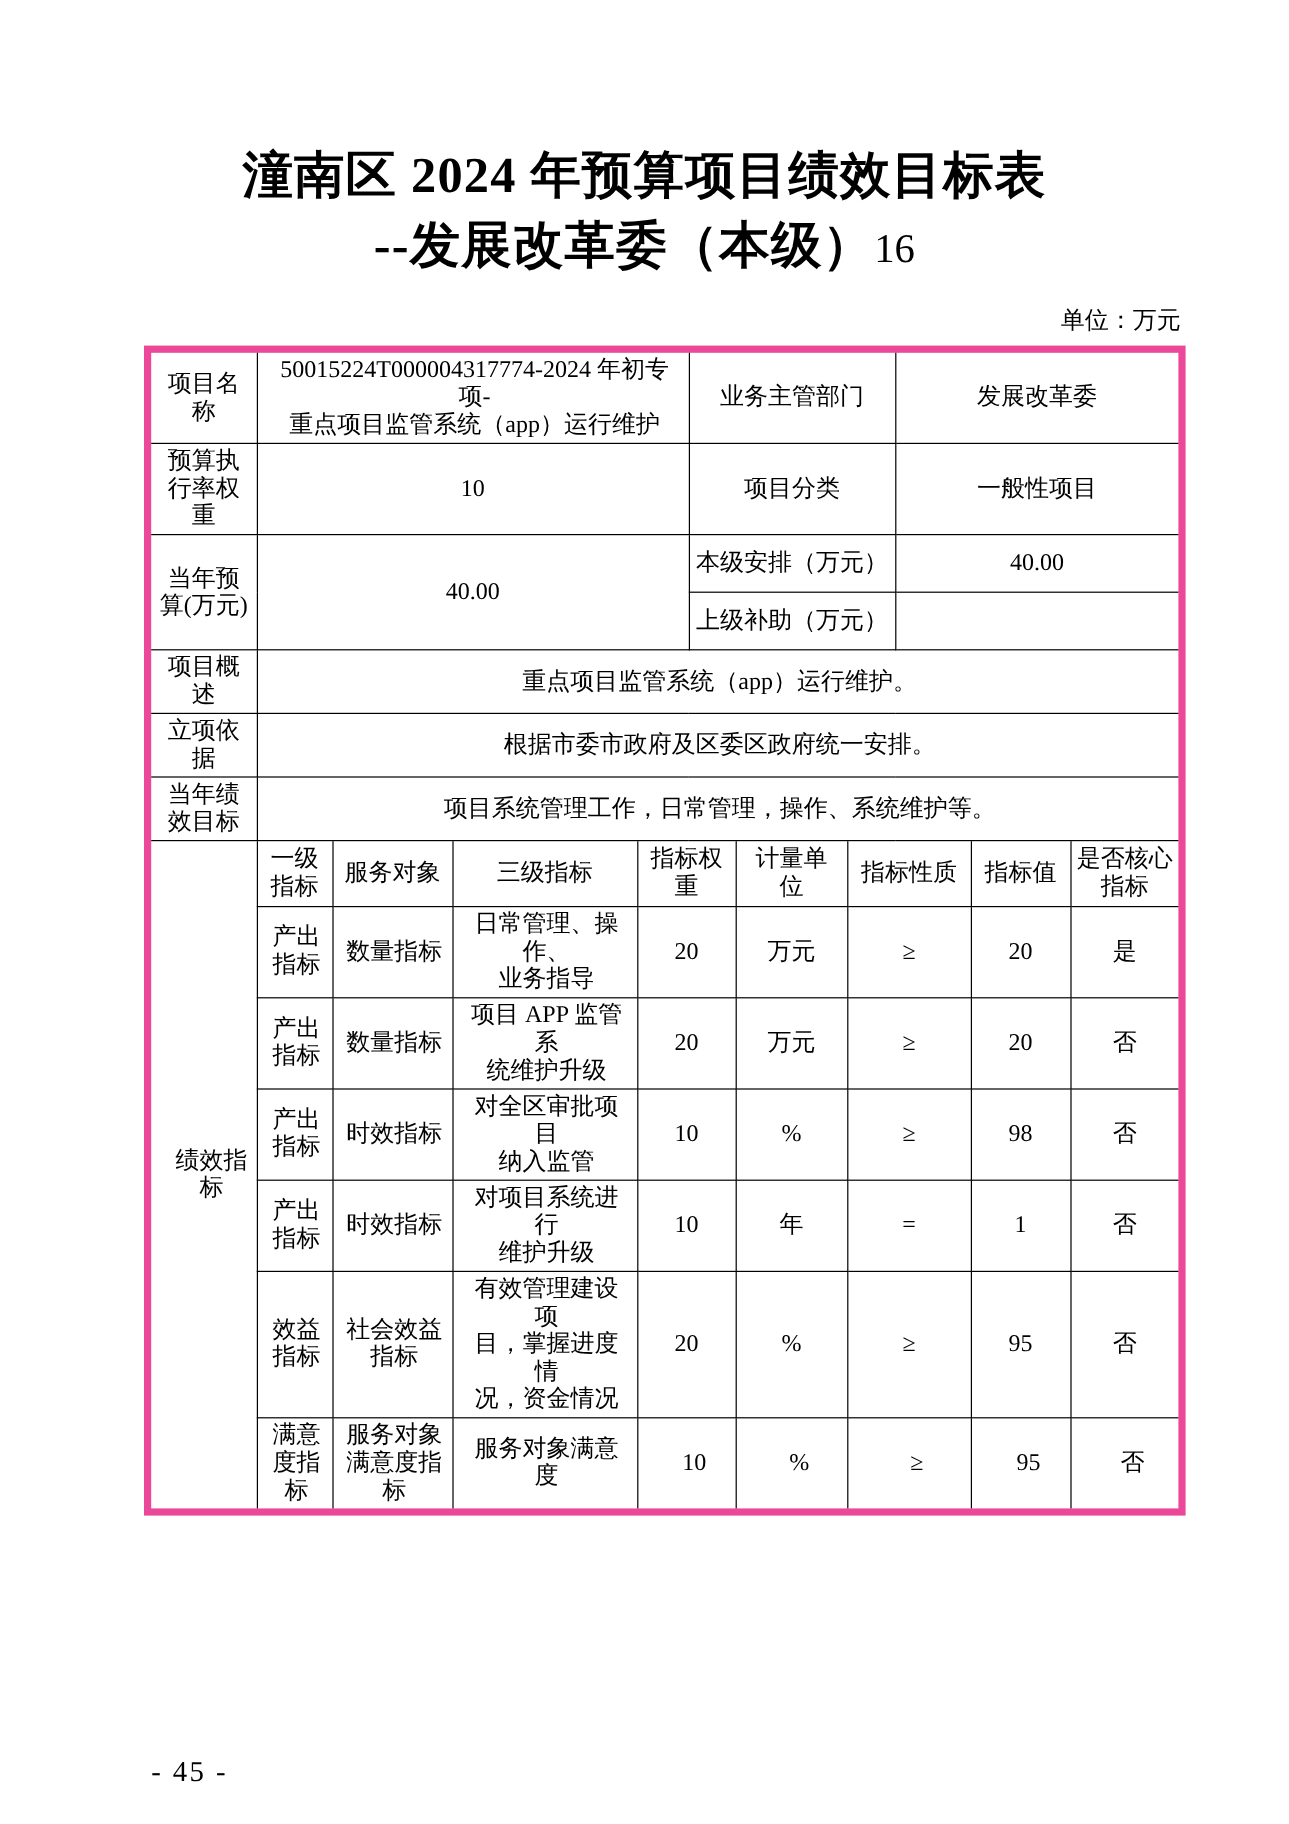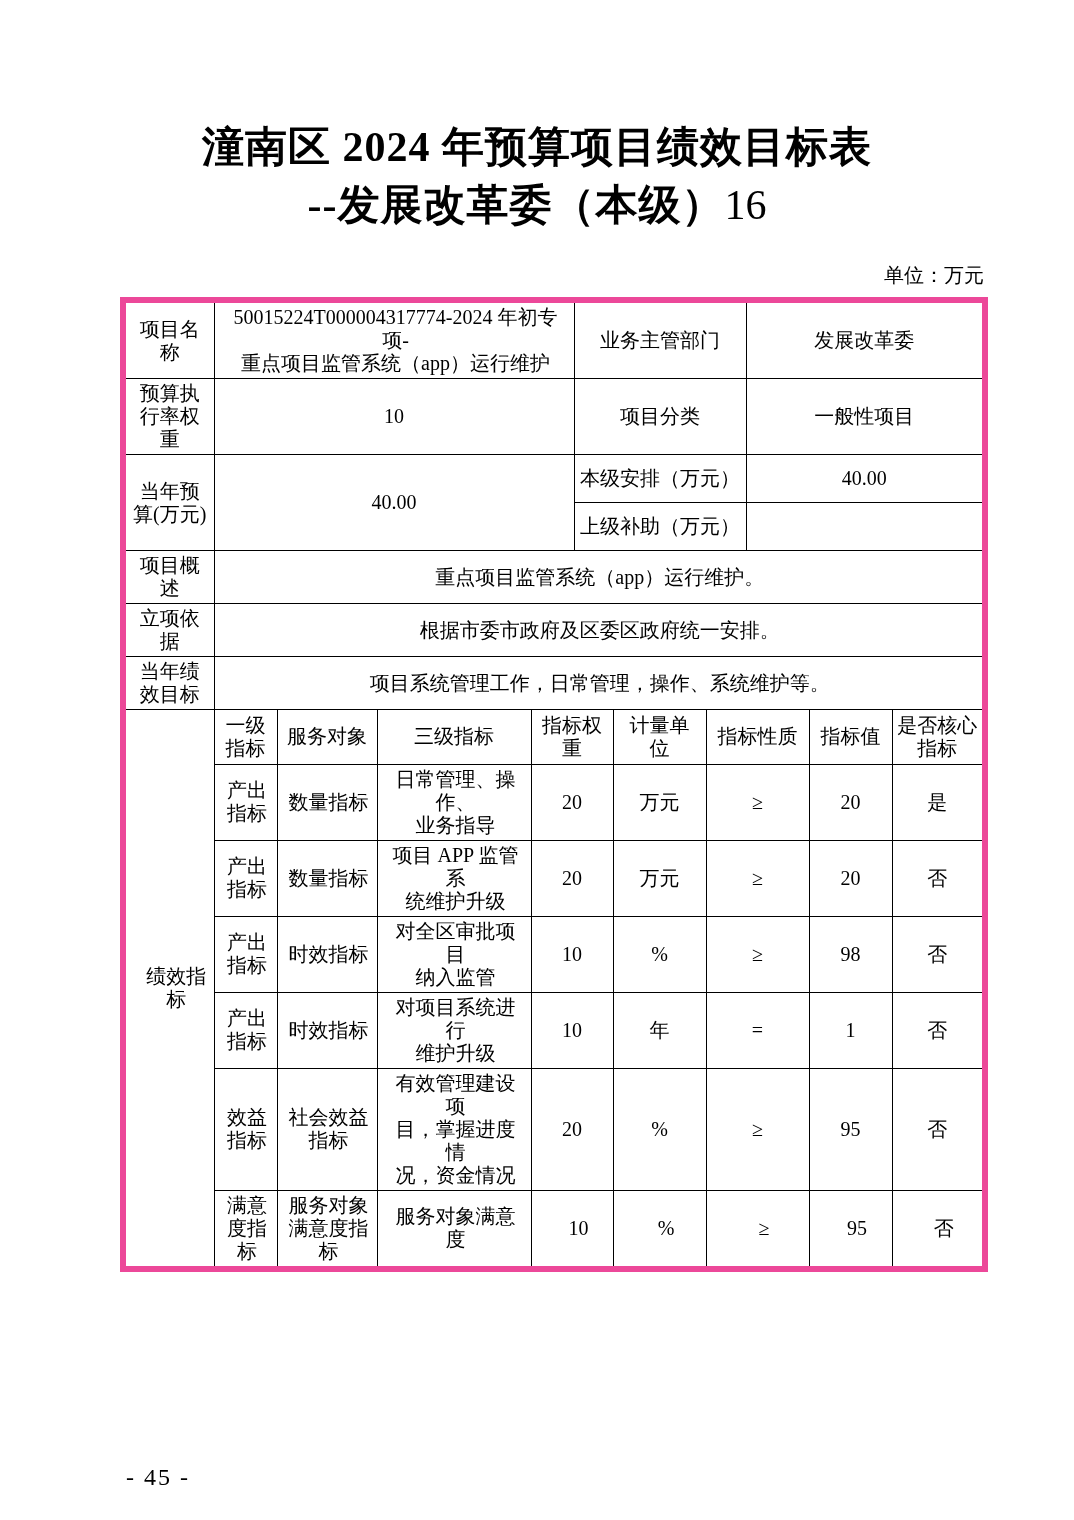--- a/index.html
+++ b/index.html
@@ -27,31 +27,31 @@
     letter-spacing: 1px;
   }
   .title-line2 {
     font-size: 42px;
     font-weight: bold;
     line-height: 58px;
     letter-spacing: 1px;
   }
   .title-num {
     font-weight: normal;
-    font-size: 42px;
+    font-size: 34px;
     letter-spacing: 0;
   }
   .content {
     margin-left: 120px;
     width: 868px;
   }
   .unit-note {
     text-align: right;
     font-size: 20px;
-    margin-top: 28px;
+    margin-top: 16px;
     margin-bottom: 8px;
     padding-right: 4px;
   }
   .tablewrap {
     border: 6px solid #ec4899;
     box-sizing: border-box;
   }
   table.tbl {
     width: 100%;
     border-collapse: collapse;

